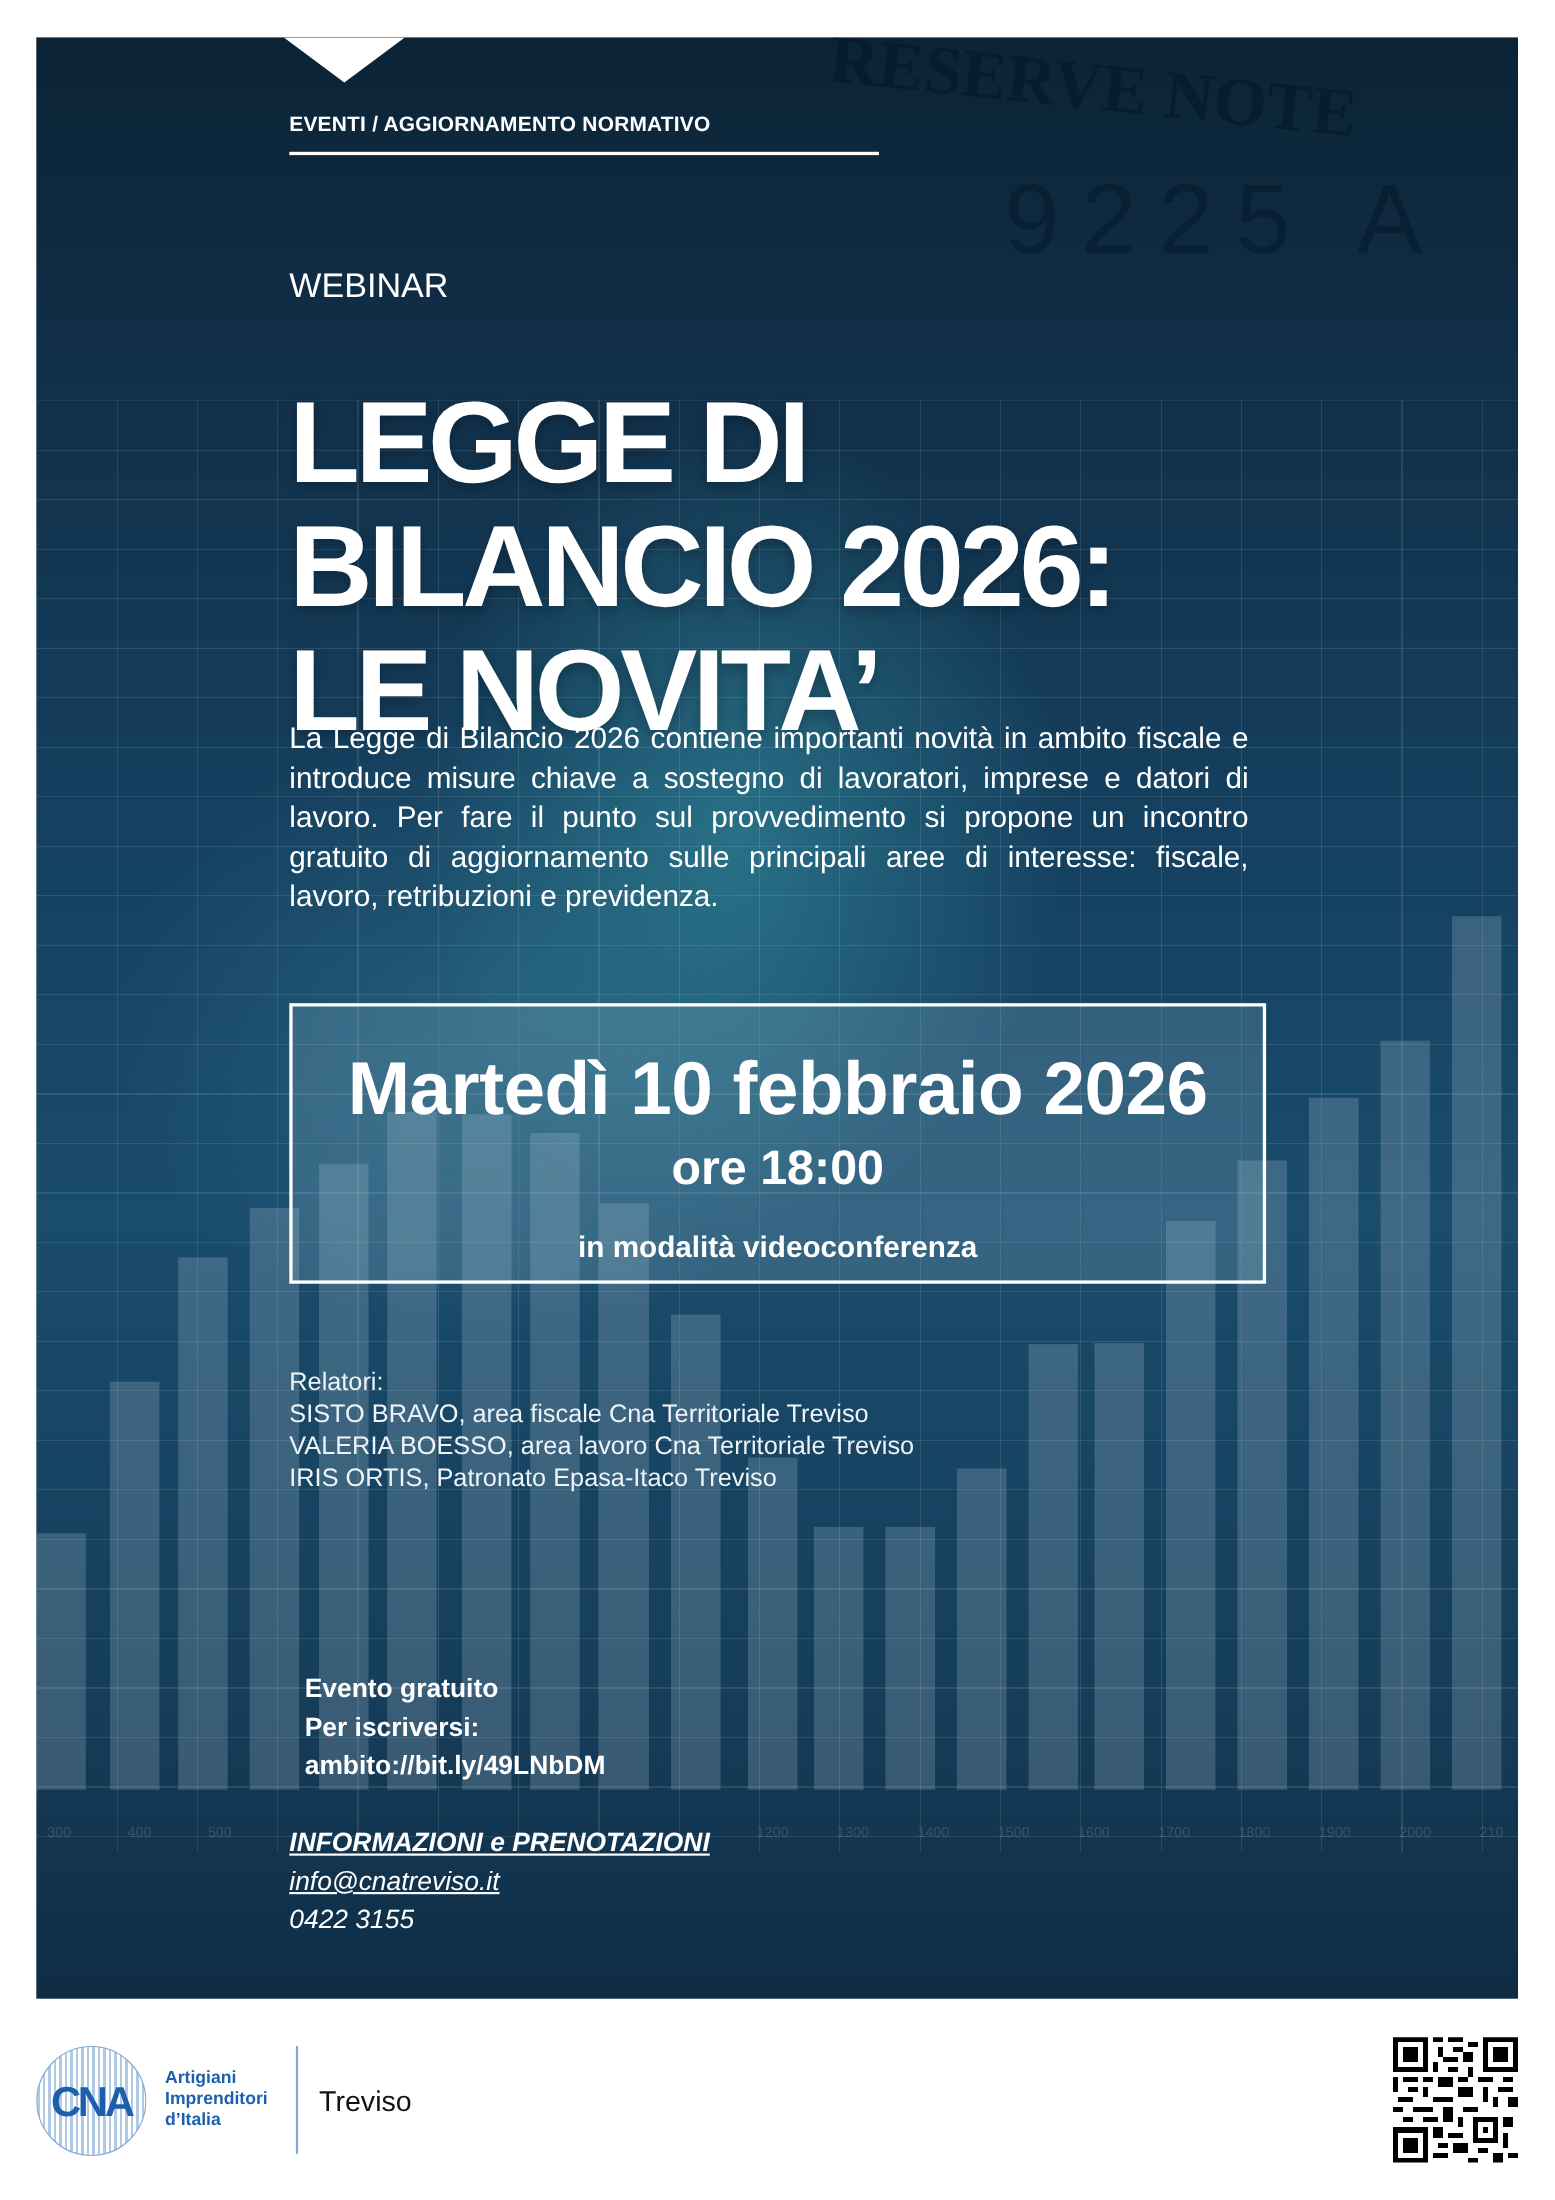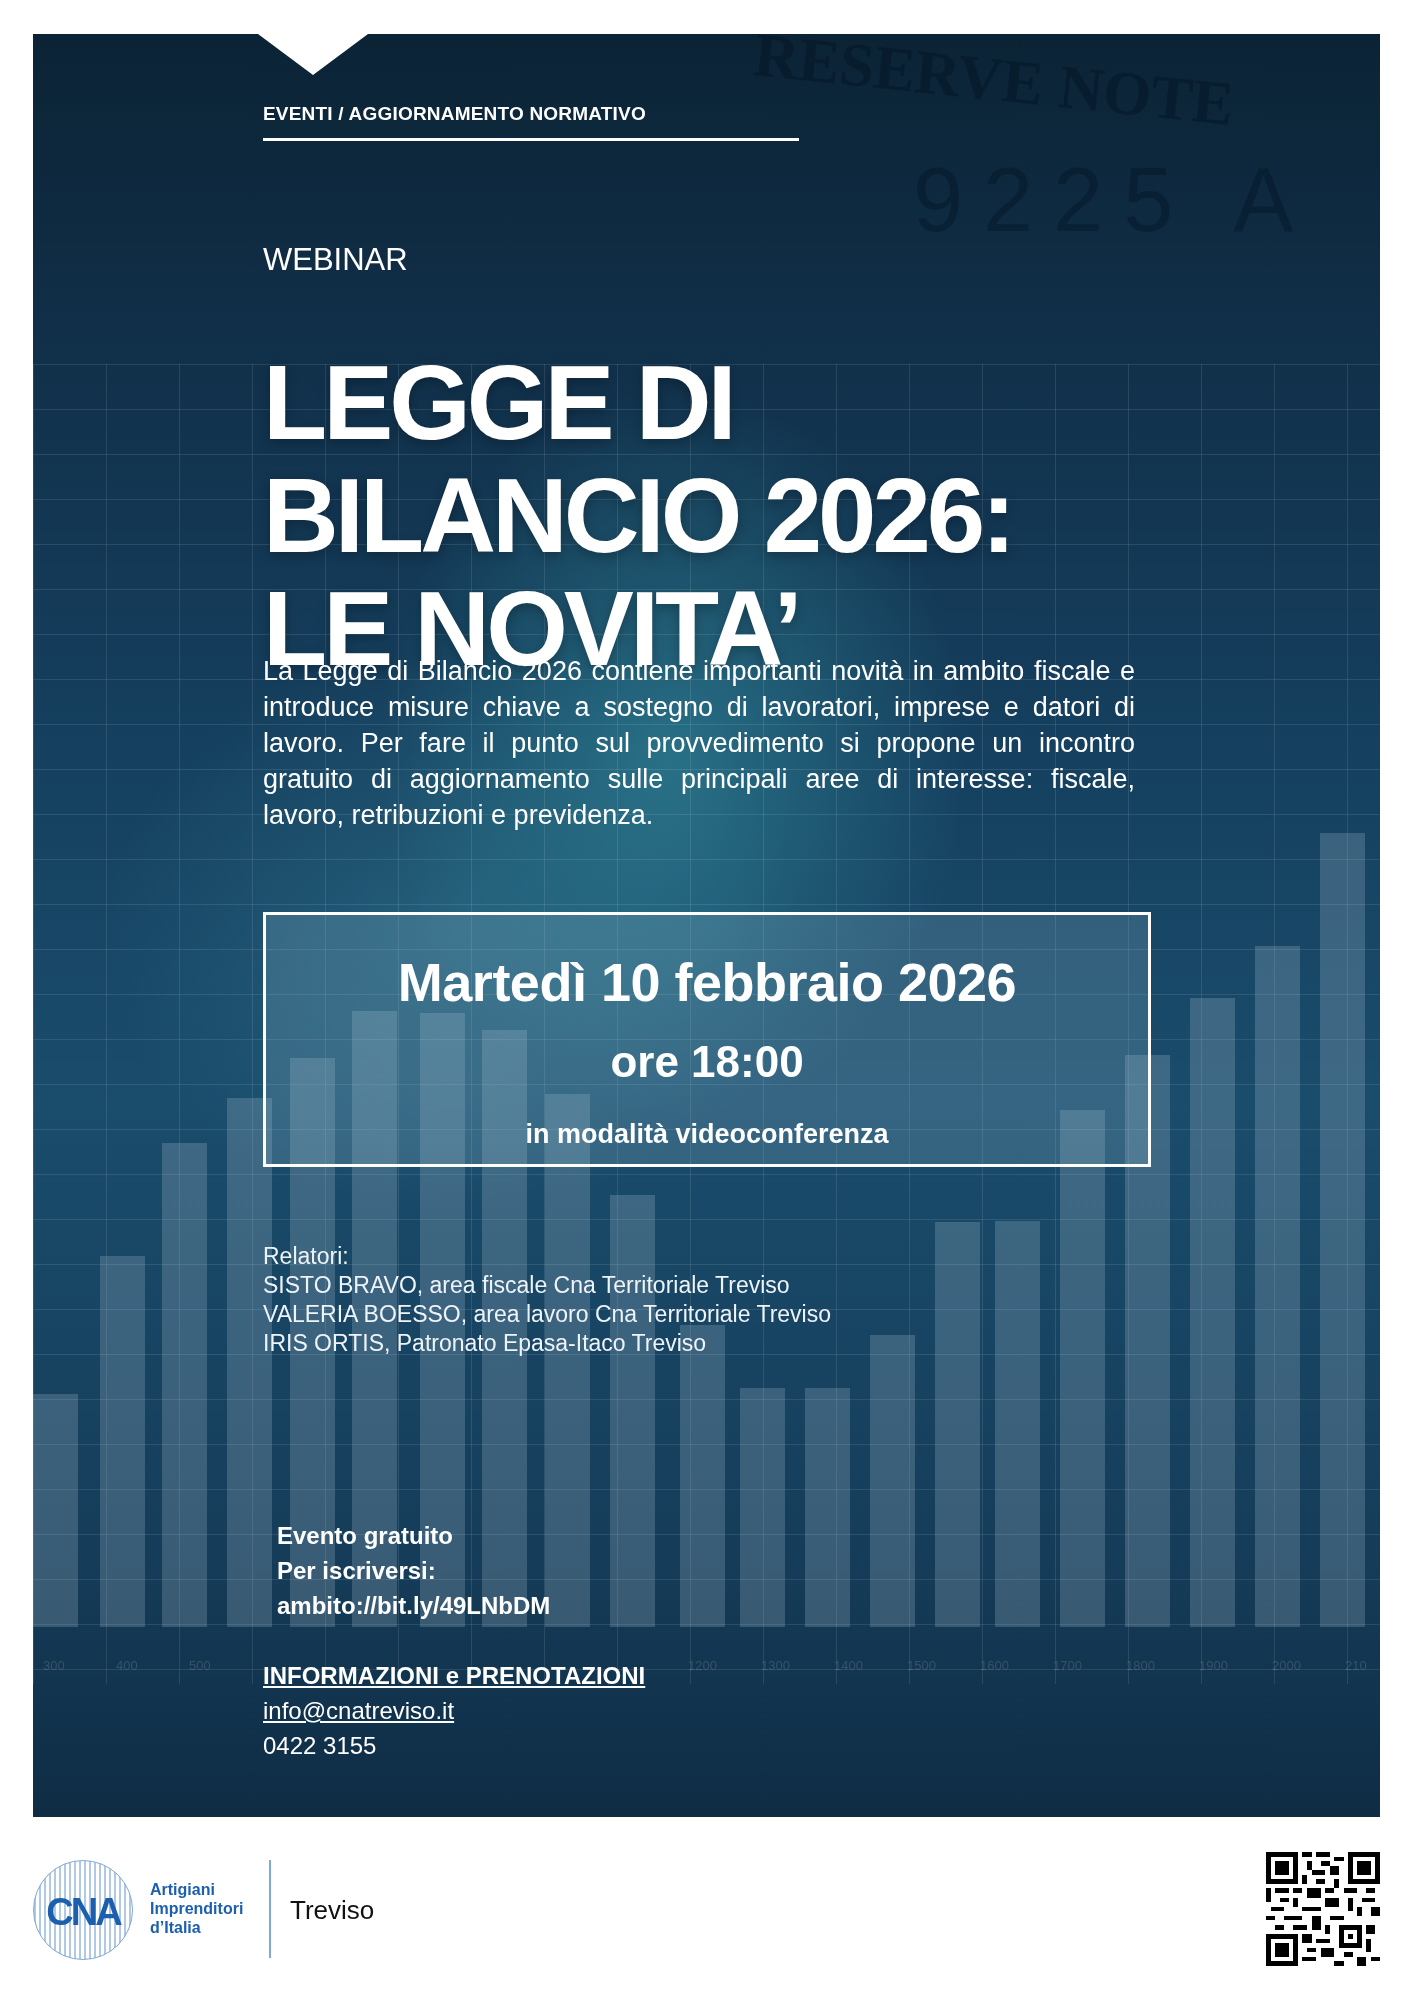--- a/index.html
+++ b/index.html
@@ -21,26 +21,26 @@
   .bar { position:absolute; width:45px; background:rgba(190,210,225,0.22); }
   .axis-label { position:absolute; top:1624px; font-size:13px; color:rgba(255,255,255,0.14); font-family:"Liberation Sans", sans-serif; }
   .bill-text { position:absolute; color:rgba(0,15,30,0.35); font-family:"Liberation Serif", serif; font-weight:bold; }
   .notch { position:absolute; left:225px; top:0; width:0; height:0; border-left:55px solid transparent; border-right:55px solid transparent; border-top:41px solid #ffffff; }
   .category { position:absolute; left:230px; top:69px; font-size:19px; font-weight:bold; color:#ffffff; letter-spacing:0.2px; }
   .cat-rule { position:absolute; left:230px; top:104px; width:536px; height:3px; background:#ffffff; }
   .kicker { position:absolute; left:230px; top:208px; font-size:31px; color:#ffffff; }
   .title { position:absolute; left:230px; top:268px; width:950px; font-size:105px; line-height:113px; font-weight:bold; color:#ffffff; letter-spacing:-4px; text-shadow:0 4px 12px rgba(0,0,0,0.25);margin-top:44px; }
   .intro { position:absolute; left:230px; top:619px; width:872px; font-size:27px; line-height:36px; color:#ffffff; text-align:justify; }
   .datebox { position:absolute; left:230px; top:878px; width:882px; height:249px; border:3px solid #ffffff; background:rgba(150,190,210,0.22); text-align:center; color:#ffffff; }
-  .date { position:absolute; left:0; right:0; top:36px; font-size:54px; font-weight:bold; letter-spacing:-0.5px; }
+  .date { position:absolute; left:0; right:0; top:36px; font-size:68px; font-weight:bold; letter-spacing:-0.5px; }
   .time { position:absolute; left:0; right:0; top:122px; font-size:44px; font-weight:bold; }
   .mode { position:absolute; left:0; right:0; top:172px; font-size:27px; font-weight:bold;margin-top:32px; }
   .speakers { position:absolute; left:230px; top:1208px; font-size:23px; line-height:29px; color:#eef3f7; }
   .reg { position:absolute; left:244px; top:1484px; font-size:24px; line-height:35px; color:#ffffff; font-weight:bold; }
-  .info { position:absolute; left:230px; top:1624px; font-size:24px; line-height:35px; color:#ffffff; }
+  .info { position:absolute; left:230px; top:1624px; font-size:24px; line-height:35px; color:#ffffff;font-style:italic; }
   .info .head { font-weight:bold; text-decoration:underline; display:block; }
   .info .mail { text-decoration:underline; display:block; }
   .info .phone { display:block; }
   .footer-logo { position:absolute; left:33px; top:1860px; width:100px; height:100px; border-radius:50%; border:1.5px solid #7fa9d6; box-sizing:border-box; overflow:hidden;
     background:repeating-linear-gradient(90deg, rgba(30,100,180,0.35) 0 2px, transparent 2px 5px); }
   .footer-logo span { position:absolute; left:0; right:0; top:30px; text-align:center; font-size:38px; font-weight:bold; color:#1c5fae; letter-spacing:-3px; }
   .footer-tag { position:absolute; left:150px; top:1880px; font-size:16px; line-height:19px; font-weight:bold; color:#1c5fae; }
   .footer-divider { position:absolute; left:269px; top:1860px; width:2px; height:98px; background:#7fa9d6; }
   .footer-city { position:absolute; left:290px; top:1895px; font-size:26px; color:#111111; }
   .qr { position:absolute; left:1266px; top:1852px; width:114px; height:114px; }

